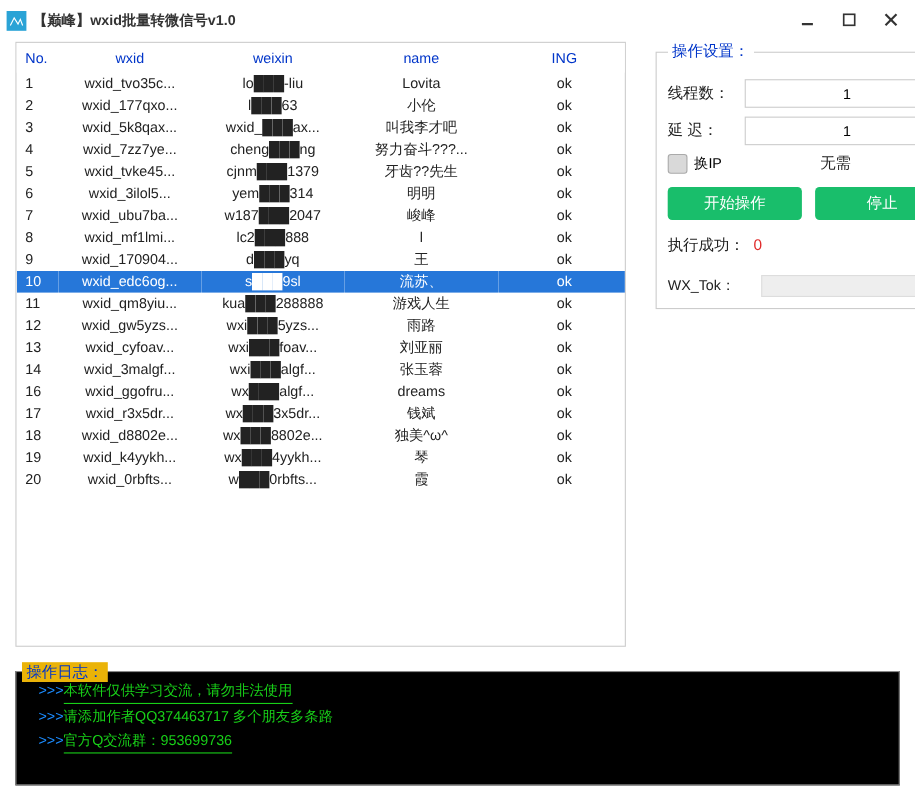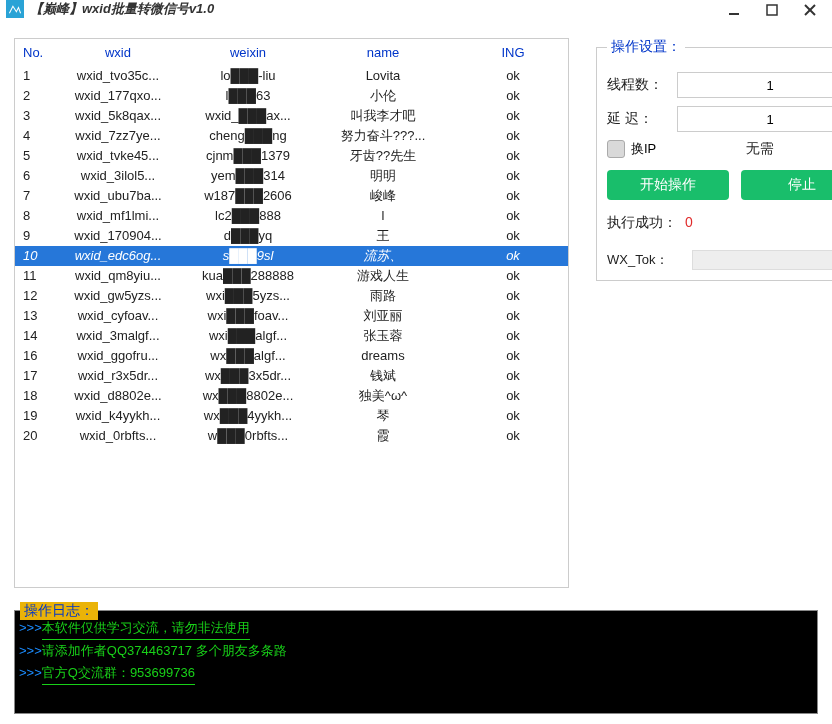--- a/index.html
+++ b/index.html
@@ -7,24 +7,23 @@
       font-family: "Microsoft YaHei", Arial, sans-serif;
       font-size: 13px;
       background: #fff;
       width: 832px;
       height: 724px;
       overflow: hidden;
     }
     .titlebar {
       height: 28px;
       display: flex;
-      align-items: flex-start;
+      align-items: flex-end;
       padding: 0 6px;
       background: #fff;
-      font-style: italic;
     }
     .app-icon {
       width: 18px;
       height: 18px;
       background: #2aa3d6;
       margin-right: 6px;
       display: flex;
       align-items: center;
       justify-content: center;
     }
@@ -71,21 +70,21 @@
       padding: 2px 3px;
       font-size: 13px;
       color: #222;
       text-align: center;
       white-space: nowrap;
       overflow: hidden;
       height: 20px;
       line-height: 16px;
     }
     td.no { text-align: left; padding-left: 8px; }
-    tr.selected td { background: #2677d9; color: #fff; font-style: italic; }
+    tr.selected td { background: #2677d9; color: #fff; }
     .side-panel {
       width: 222px;
     }
     fieldset.settings {
       border: 1px solid #ccc;
       padding: 8px 10px 10px 10px;
     }
     fieldset.settings legend { color: #0035c9; padding: 0 4px; font-size: 14px; }
     .form-row {
       display: flex;
@@ -161,21 +160,21 @@
       top: 10px;
       left: 6px;
       padding: 0 4px;
       z-index: 2;
     }
     .log-box {
       border: 1px solid #888;
       background: #000;
       height: 104px;
       width: 100%;
-      padding: 6px 4px;
+      padding: 6px 20px;
       color: #0f0;
       font-size: 13px;
       line-height: 22px;
       overflow: hidden;
       position: relative;
     }
     .log-line { color: #18d018; }
     .log-prompt { color: #1b8cff; }
     .log-underline {
       border-bottom: 1px solid #18d018;
@@ -263,21 +262,21 @@
           <tr>
             <td class="no">6</td>
             <td>wxid_3ilol5...</td>
             <td>yem███314</td>
             <td>明明</td>
             <td>ok</td>
           </tr>
           <tr>
             <td class="no">7</td>
             <td>wxid_ubu7ba...</td>
-            <td>w187███2606</td>
+            <td>w187███2047</td>
             <td>峻峰</td>
             <td>ok</td>
           </tr>
           <tr>
             <td class="no">8</td>
             <td>wxid_mf1lmi...</td>
             <td>lc2███888</td>
             <td>l</td>
             <td>ok</td>
           </tr>

